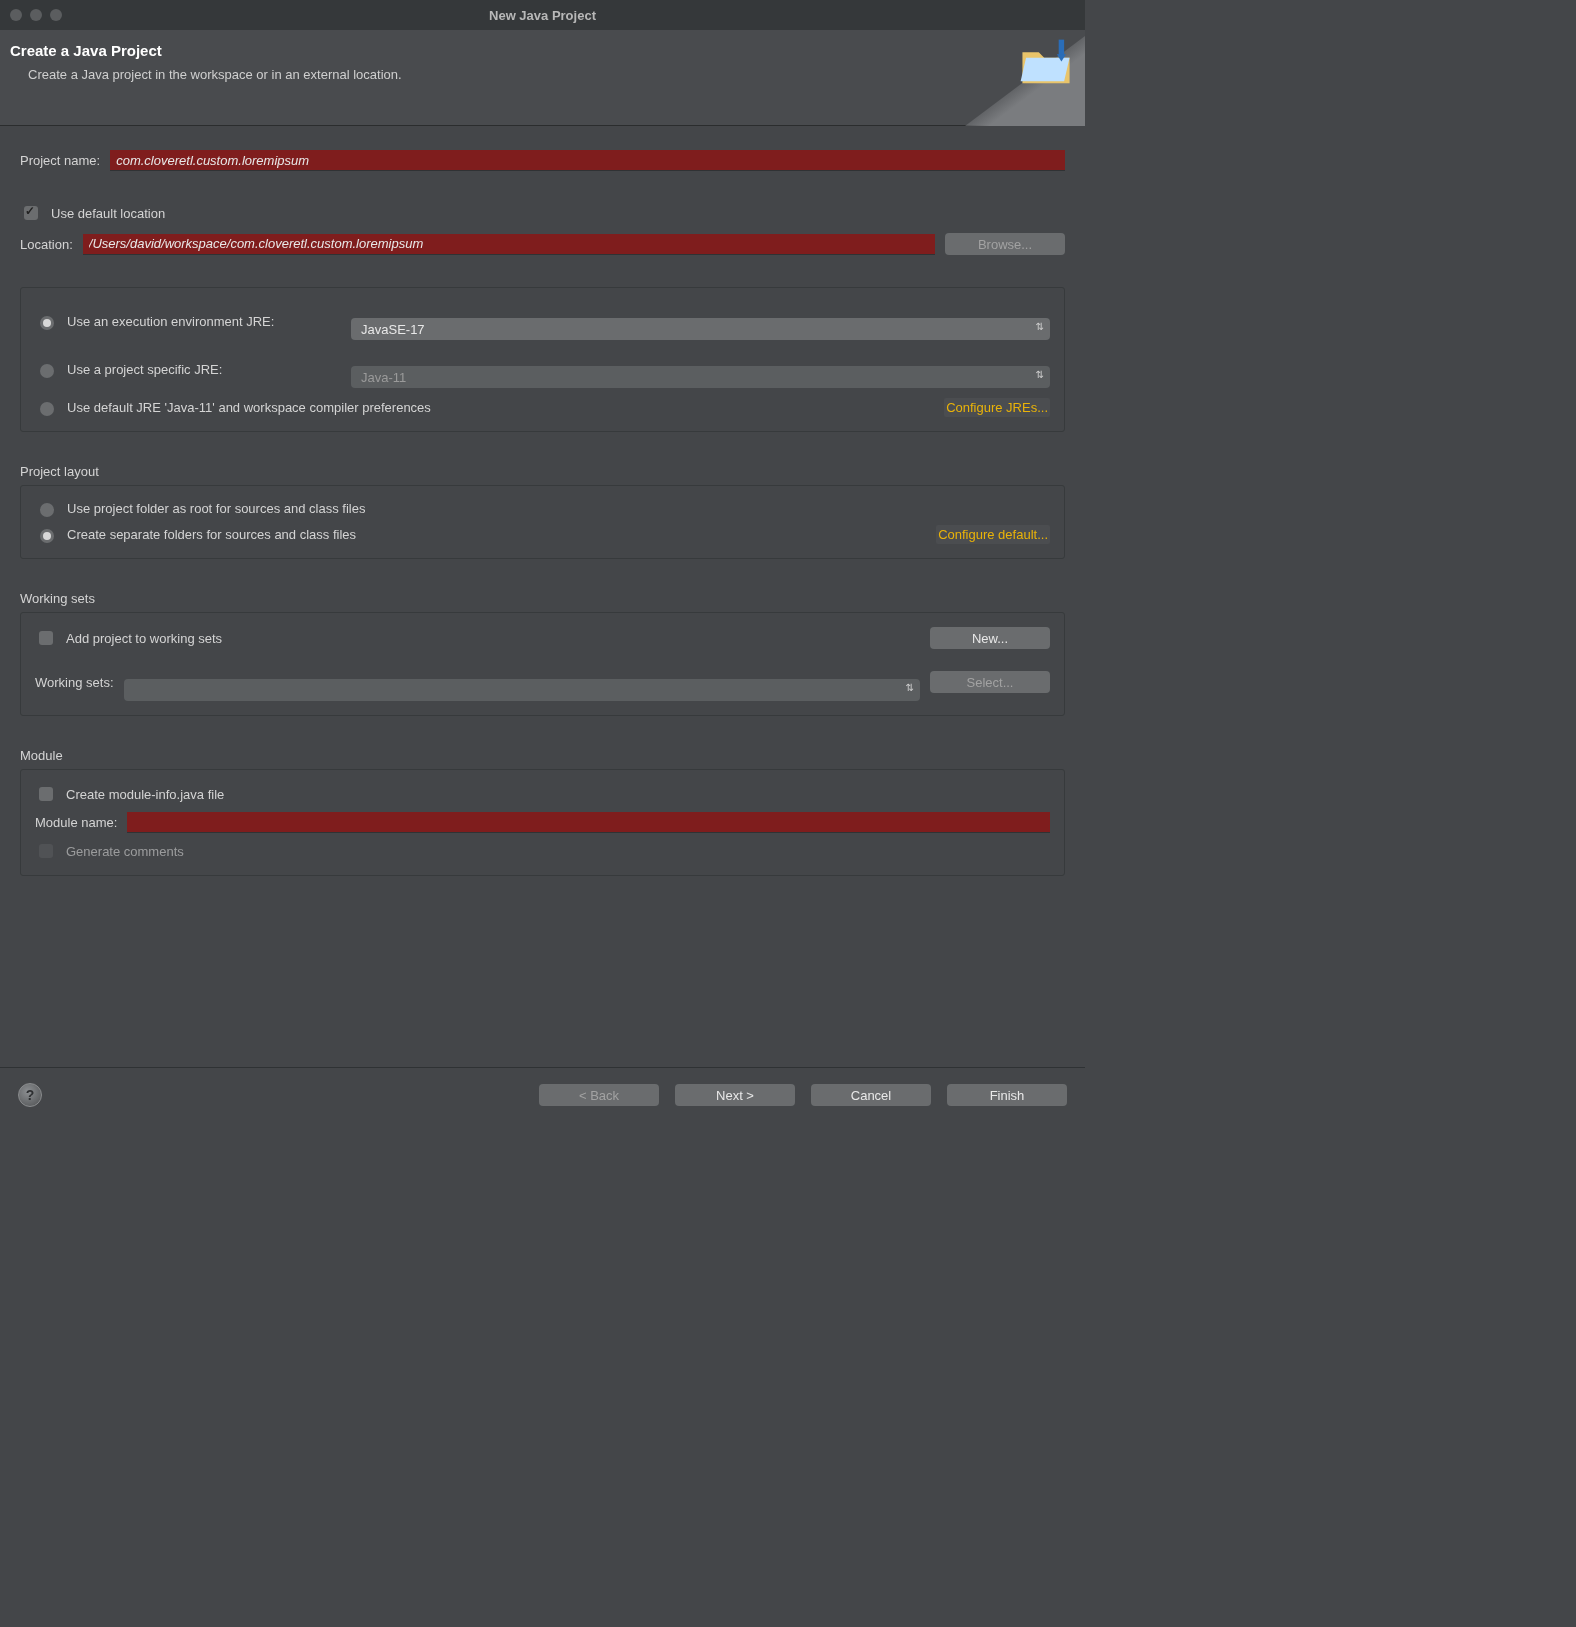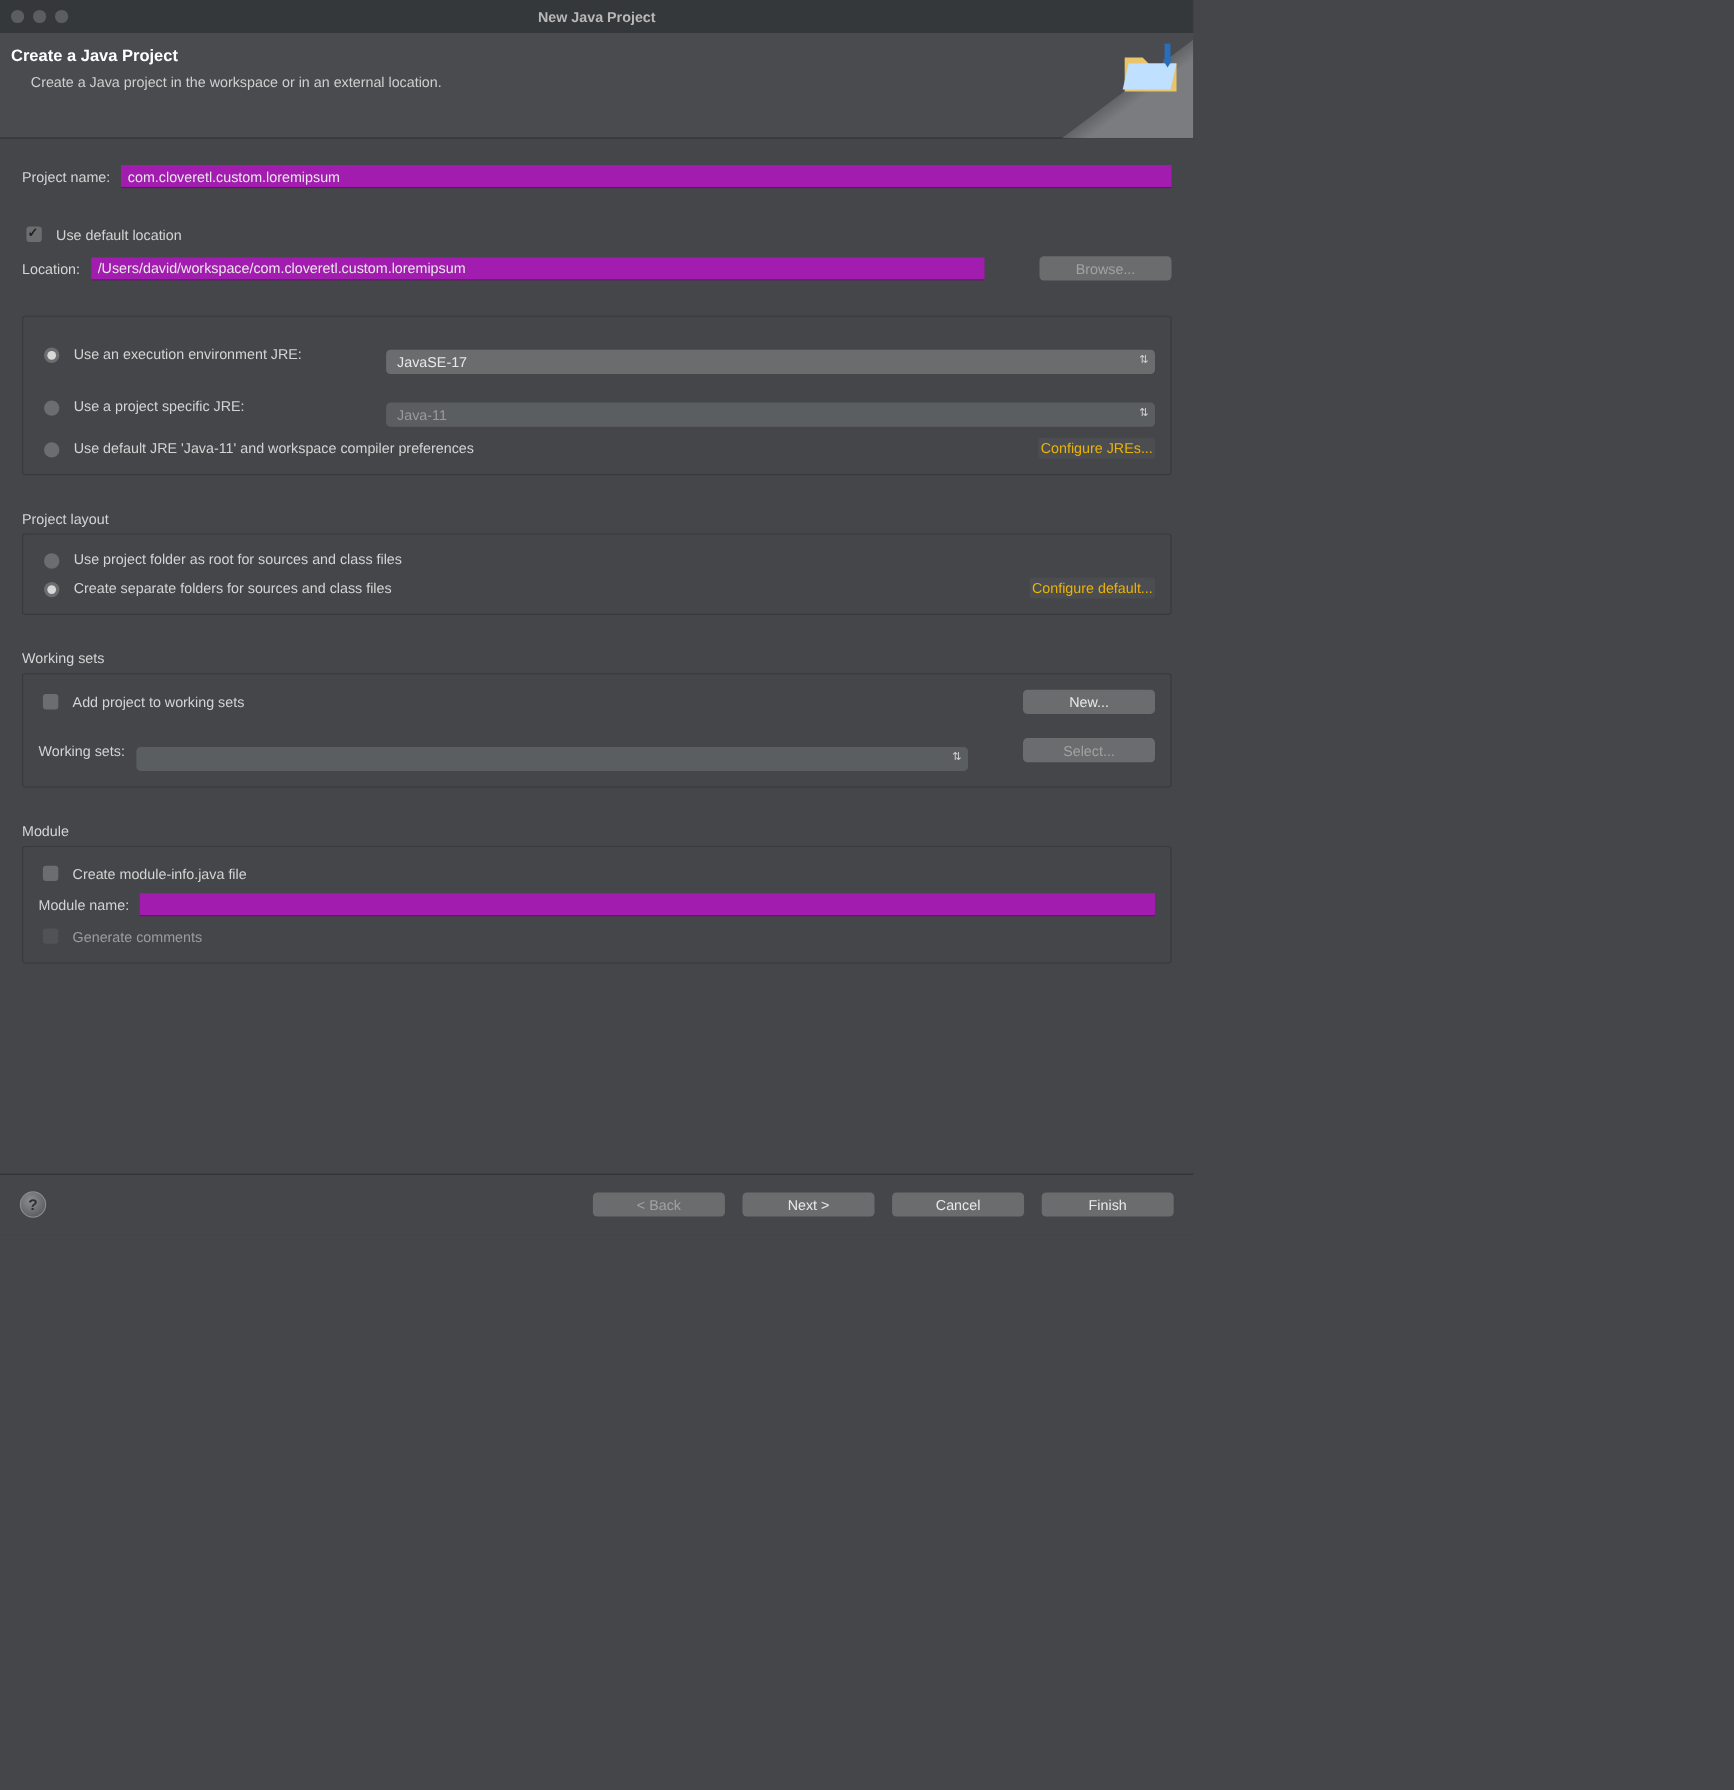--- a/index.html
+++ b/index.html
@@ -90,26 +90,27 @@
   }
   .row {
     display: flex;
     align-items: center;
     gap: 10px;
   }
   .label { color: #d4d4d4; }
   input[type="text"].textfield, .textfield {
     flex: 1;
     height: 20px;
-    background: #a21caf;
+    background: #7f1d1d;
     border: none;
     border-bottom: 1px solid #303234;
     color: #e8e8e8;
     padding: 0 6px;
     font-size: 13px;
+    font-style: italic;
   }
   .textfield[disabled] { color: #949494; }
   .checkbox, .radio {
     appearance: none;
     width: 14px;
     height: 14px;
     border-radius: 3px;
     background: #6b6d6f;
     position: relative;
     cursor: pointer;
@@ -138,21 +139,20 @@
     color: #e8e8e8;
     border: none;
     border-radius: 4px;
     height: 22px;
     min-width: 120px;
     font-size: 13px;
     cursor: pointer;
   }
   .btn[disabled] {
     color: #a2a2a2;
-    margin-left: 40px;
   }
   .fieldset {
     border: none;
     border-radius: 4px;
     padding: 0;
     margin: 0;
   }
   .fieldset-title {
     color: #d4d4d4;
     margin-bottom: 6px;

